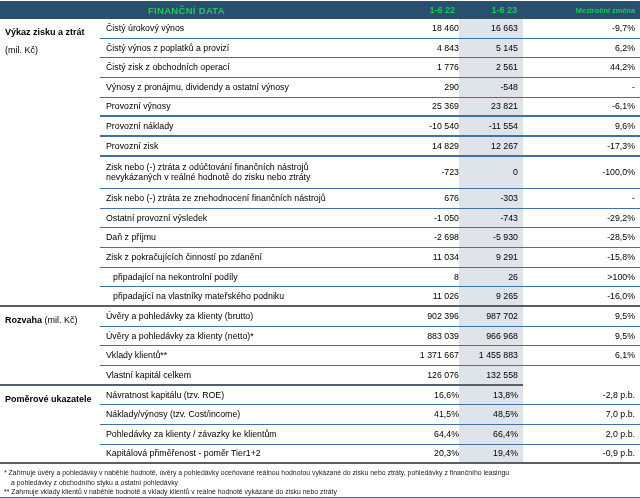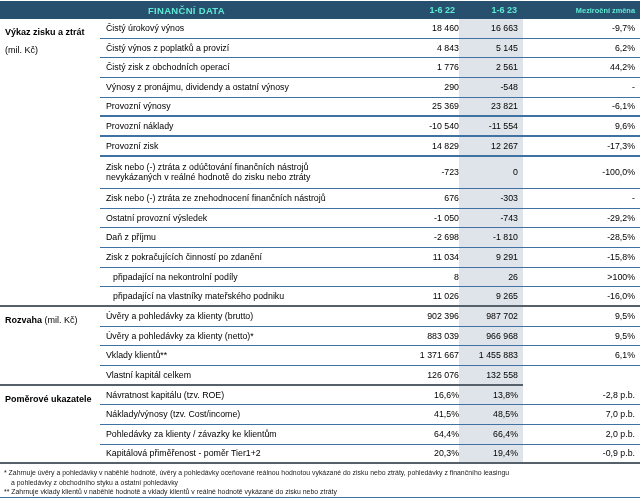--- a/index.html
+++ b/index.html
@@ -9,21 +9,21 @@
     color:#000;
     -webkit-font-smoothing:antialiased;
   }
   .wrap{width:640px;padding-top:1px;}
   
   .thead{
     display:grid;
     grid-template-columns:100px 290px 69px 64px 117px;
     height:18px;
     background:var(--header_bg);
-    color:#5eead4;
+    color:#22c55e;
     align-items:center;
     font-weight:bold;
   }
   .thead .title{grid-column:1 / 3;padding-left:148px;font-size:9.5px;letter-spacing:.3px;white-space:nowrap;}
   .thead .hc{text-align:right;font-size:9px;white-space:nowrap;}
   .thead .h2{padding-right:4px;}
   .thead .h3{padding-right:6px;}
   .thead .h4{padding-right:5px;font-size:7.4px;}
   
   .tbody{width:584px;}
@@ -141,21 +141,21 @@
         <div class="c0"></div>
         <div class="c1">Ostatní provozní výsledek</div>
         <div class="c2 num">-1 050</div>
         <div class="c3 num">-743</div>
         <div class="c4 num">-29,2%</div>
       </div>
       <div class="row">
         <div class="c0"></div>
         <div class="c1">Daň z příjmu</div>
         <div class="c2 num">-2 698</div>
-        <div class="c3 num">-1 810</div>
+        <div class="c3 num">-5 930</div>
         <div class="c4 num">-28,5%</div>
       </div>
       <div class="row">
         <div class="c0"></div>
         <div class="c1">Zisk z pokračujících činností po zdanění</div>
         <div class="c2 num">11 034</div>
         <div class="c3 num">9 291</div>
         <div class="c4 num">-15,8%</div>
       </div>
       <div class="row">

